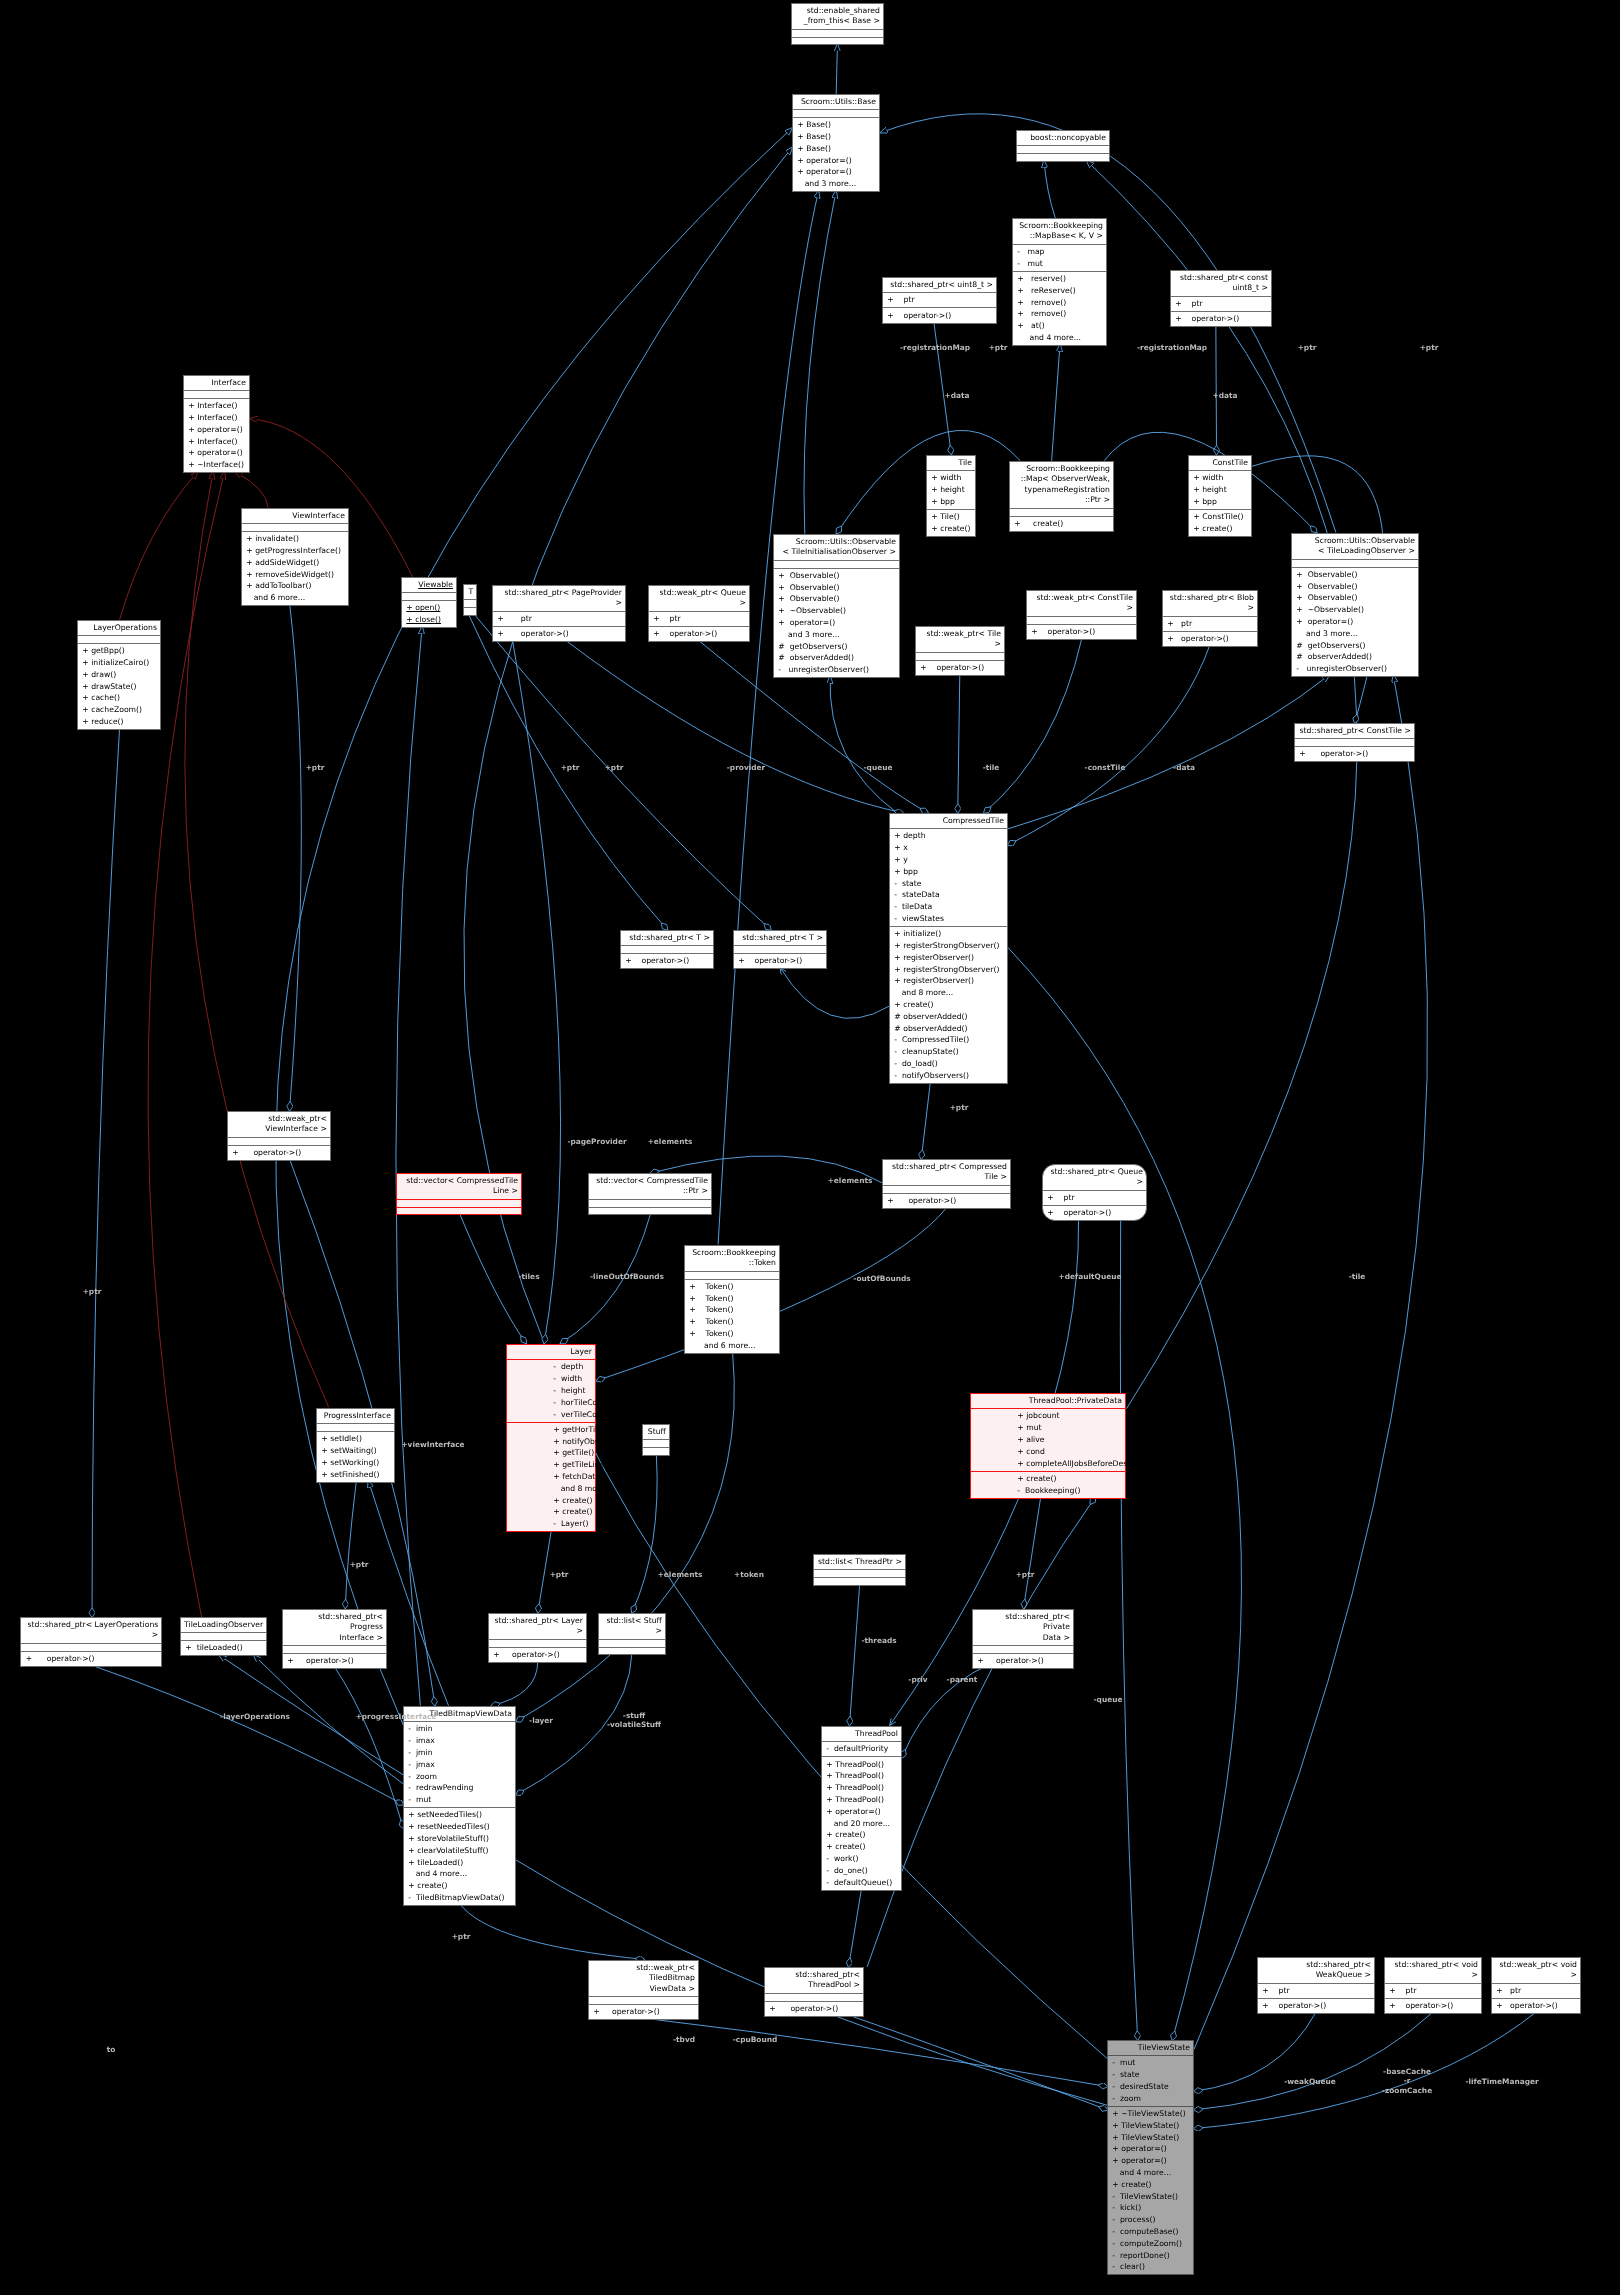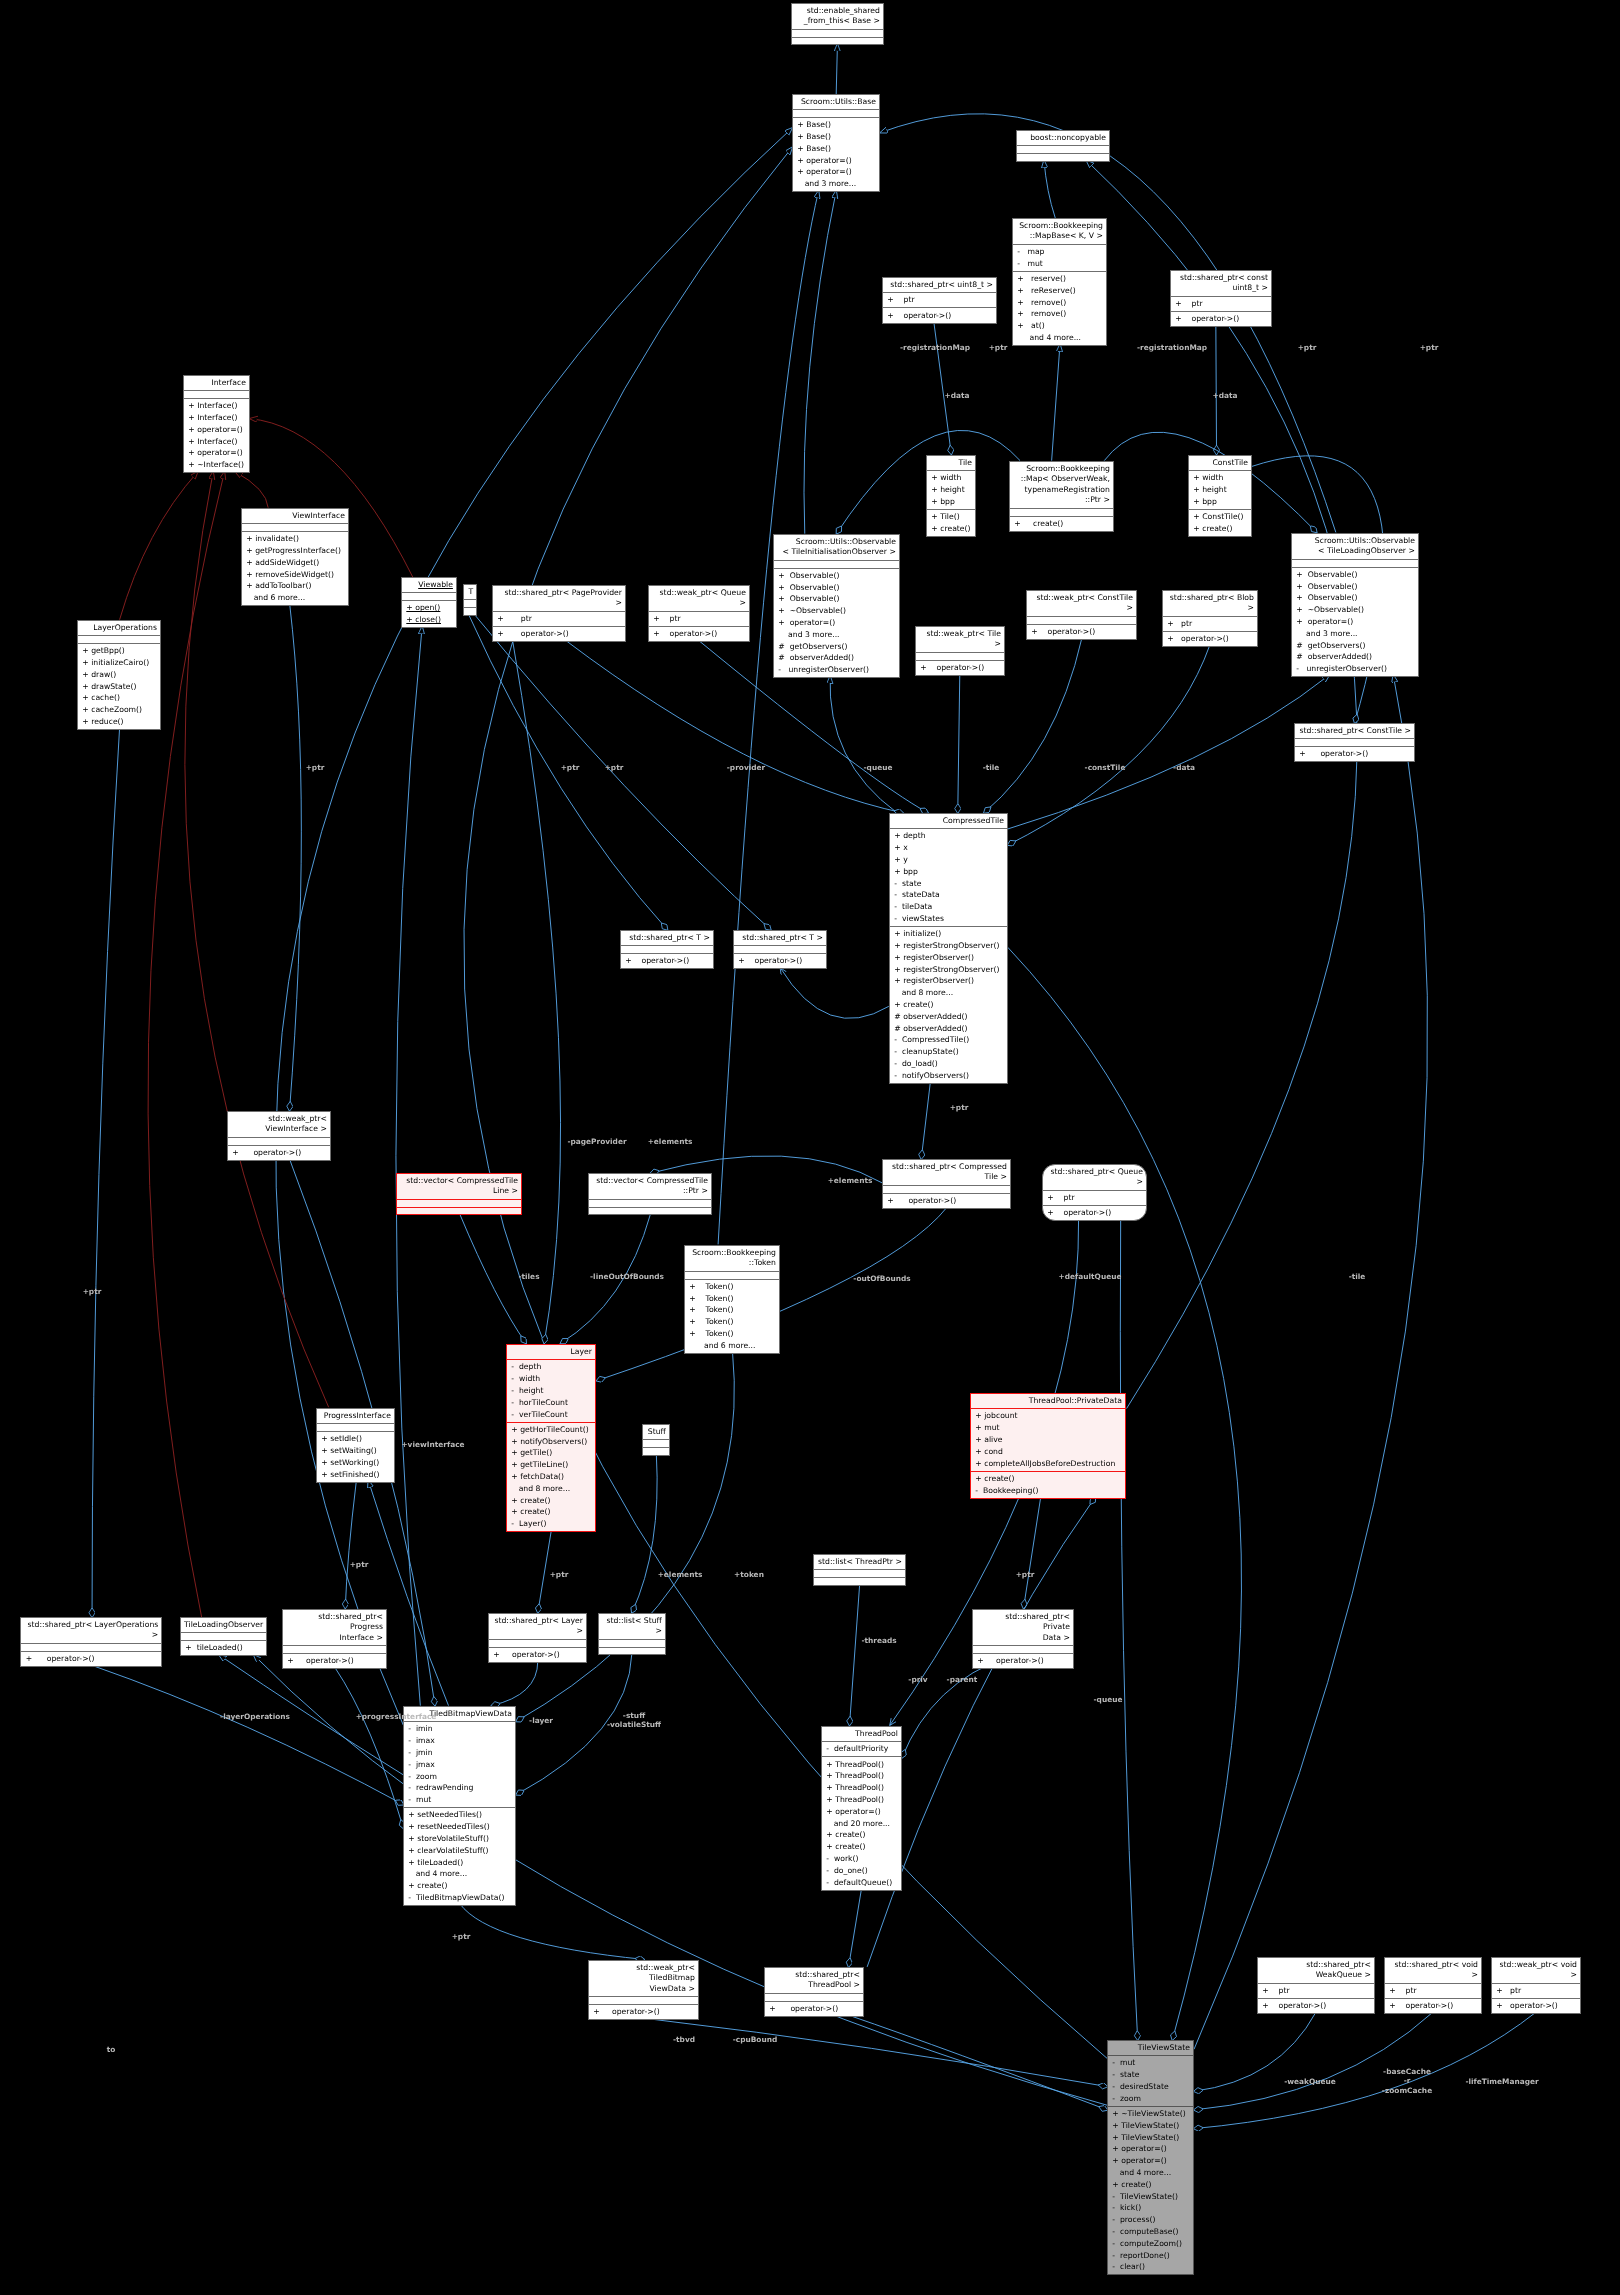--- a/index.html
+++ b/index.html
@@ -6,21 +6,21 @@
     font-family:"DejaVu Sans","Liberation Sans",sans-serif;}
   .stage{position:relative;width:1621px;height:2295px;background:#000;overflow:hidden;}
   #edge-svg{position:absolute;left:0;top:0;z-index:1;}
   .ubox{position:absolute;z-index:2;box-sizing:border-box;background:#fff;
     border:0.9px solid #6f6f6f;font-size:7.7px;color:#000;cursor:pointer;}
   .ubox .utitle{white-space:pre-line;text-align:right;padding:1.9px 3.1px;line-height:10.5px;}
   .ubox .usec{border-top:0.7px solid #6f6f6f;padding:1.2px 0;}
   .ubox .usec.empty{height:6.8px;padding:0;}
   .ubox .urow{white-space:pre;padding:0 4.3px;line-height:11.8px;}
   .ubox.red{border-color:#f51414;background:#fdf0f0;}
-  .ubox.red .usec{border-top-color:#f51414;}
+  .ubox.red .usec{border-top-color:#f51414;padding-left:42px;}
   .ubox.gray{background:#a6a6a6;border-color:#565656;}
   .ubox.gray .usec{border-top-color:#565656;}
   .elabel{position:absolute;z-index:3;color:#b9b9b9;font-size:7.4px;font-weight:600;
     white-space:pre;text-align:center;transform:translate(-50%,-50%);line-height:9.3px;}
   path.edge{fill:none;stroke-width:1.5px;}
   path.edge.blue{stroke:#58a6e8;}
   path.edge.dred{stroke:#8b2020;}
 </style>
 </head>
 <body>

